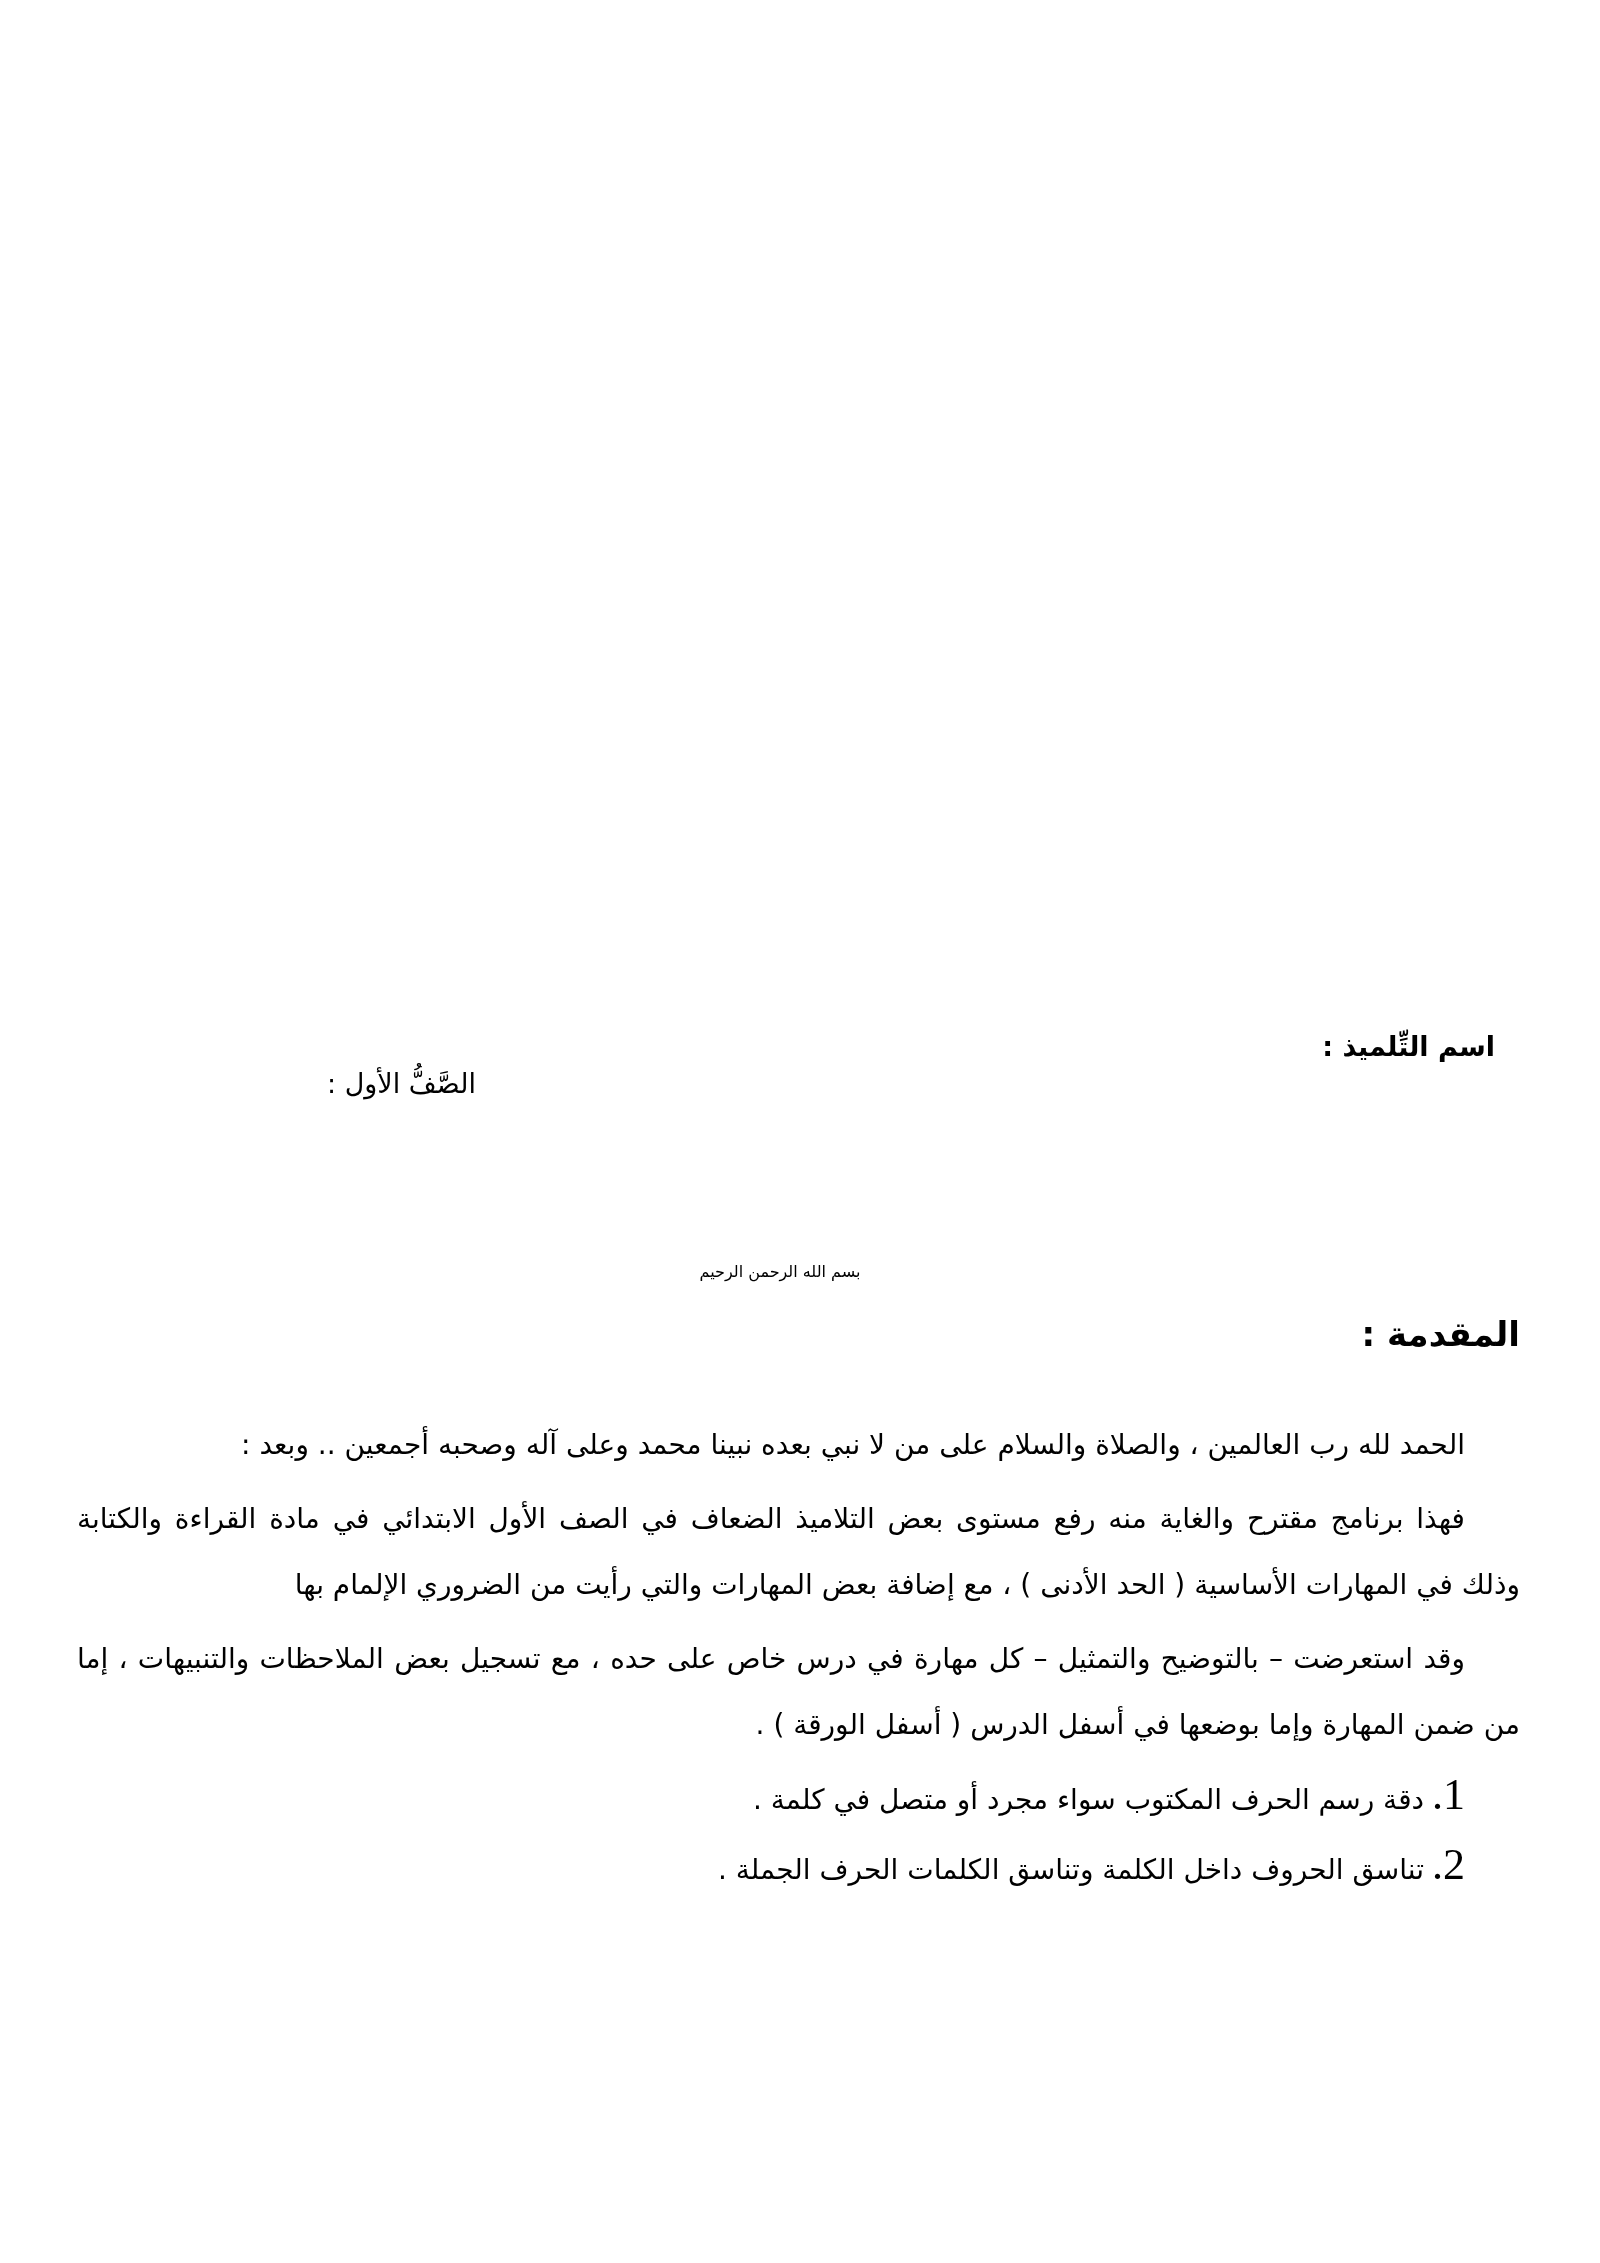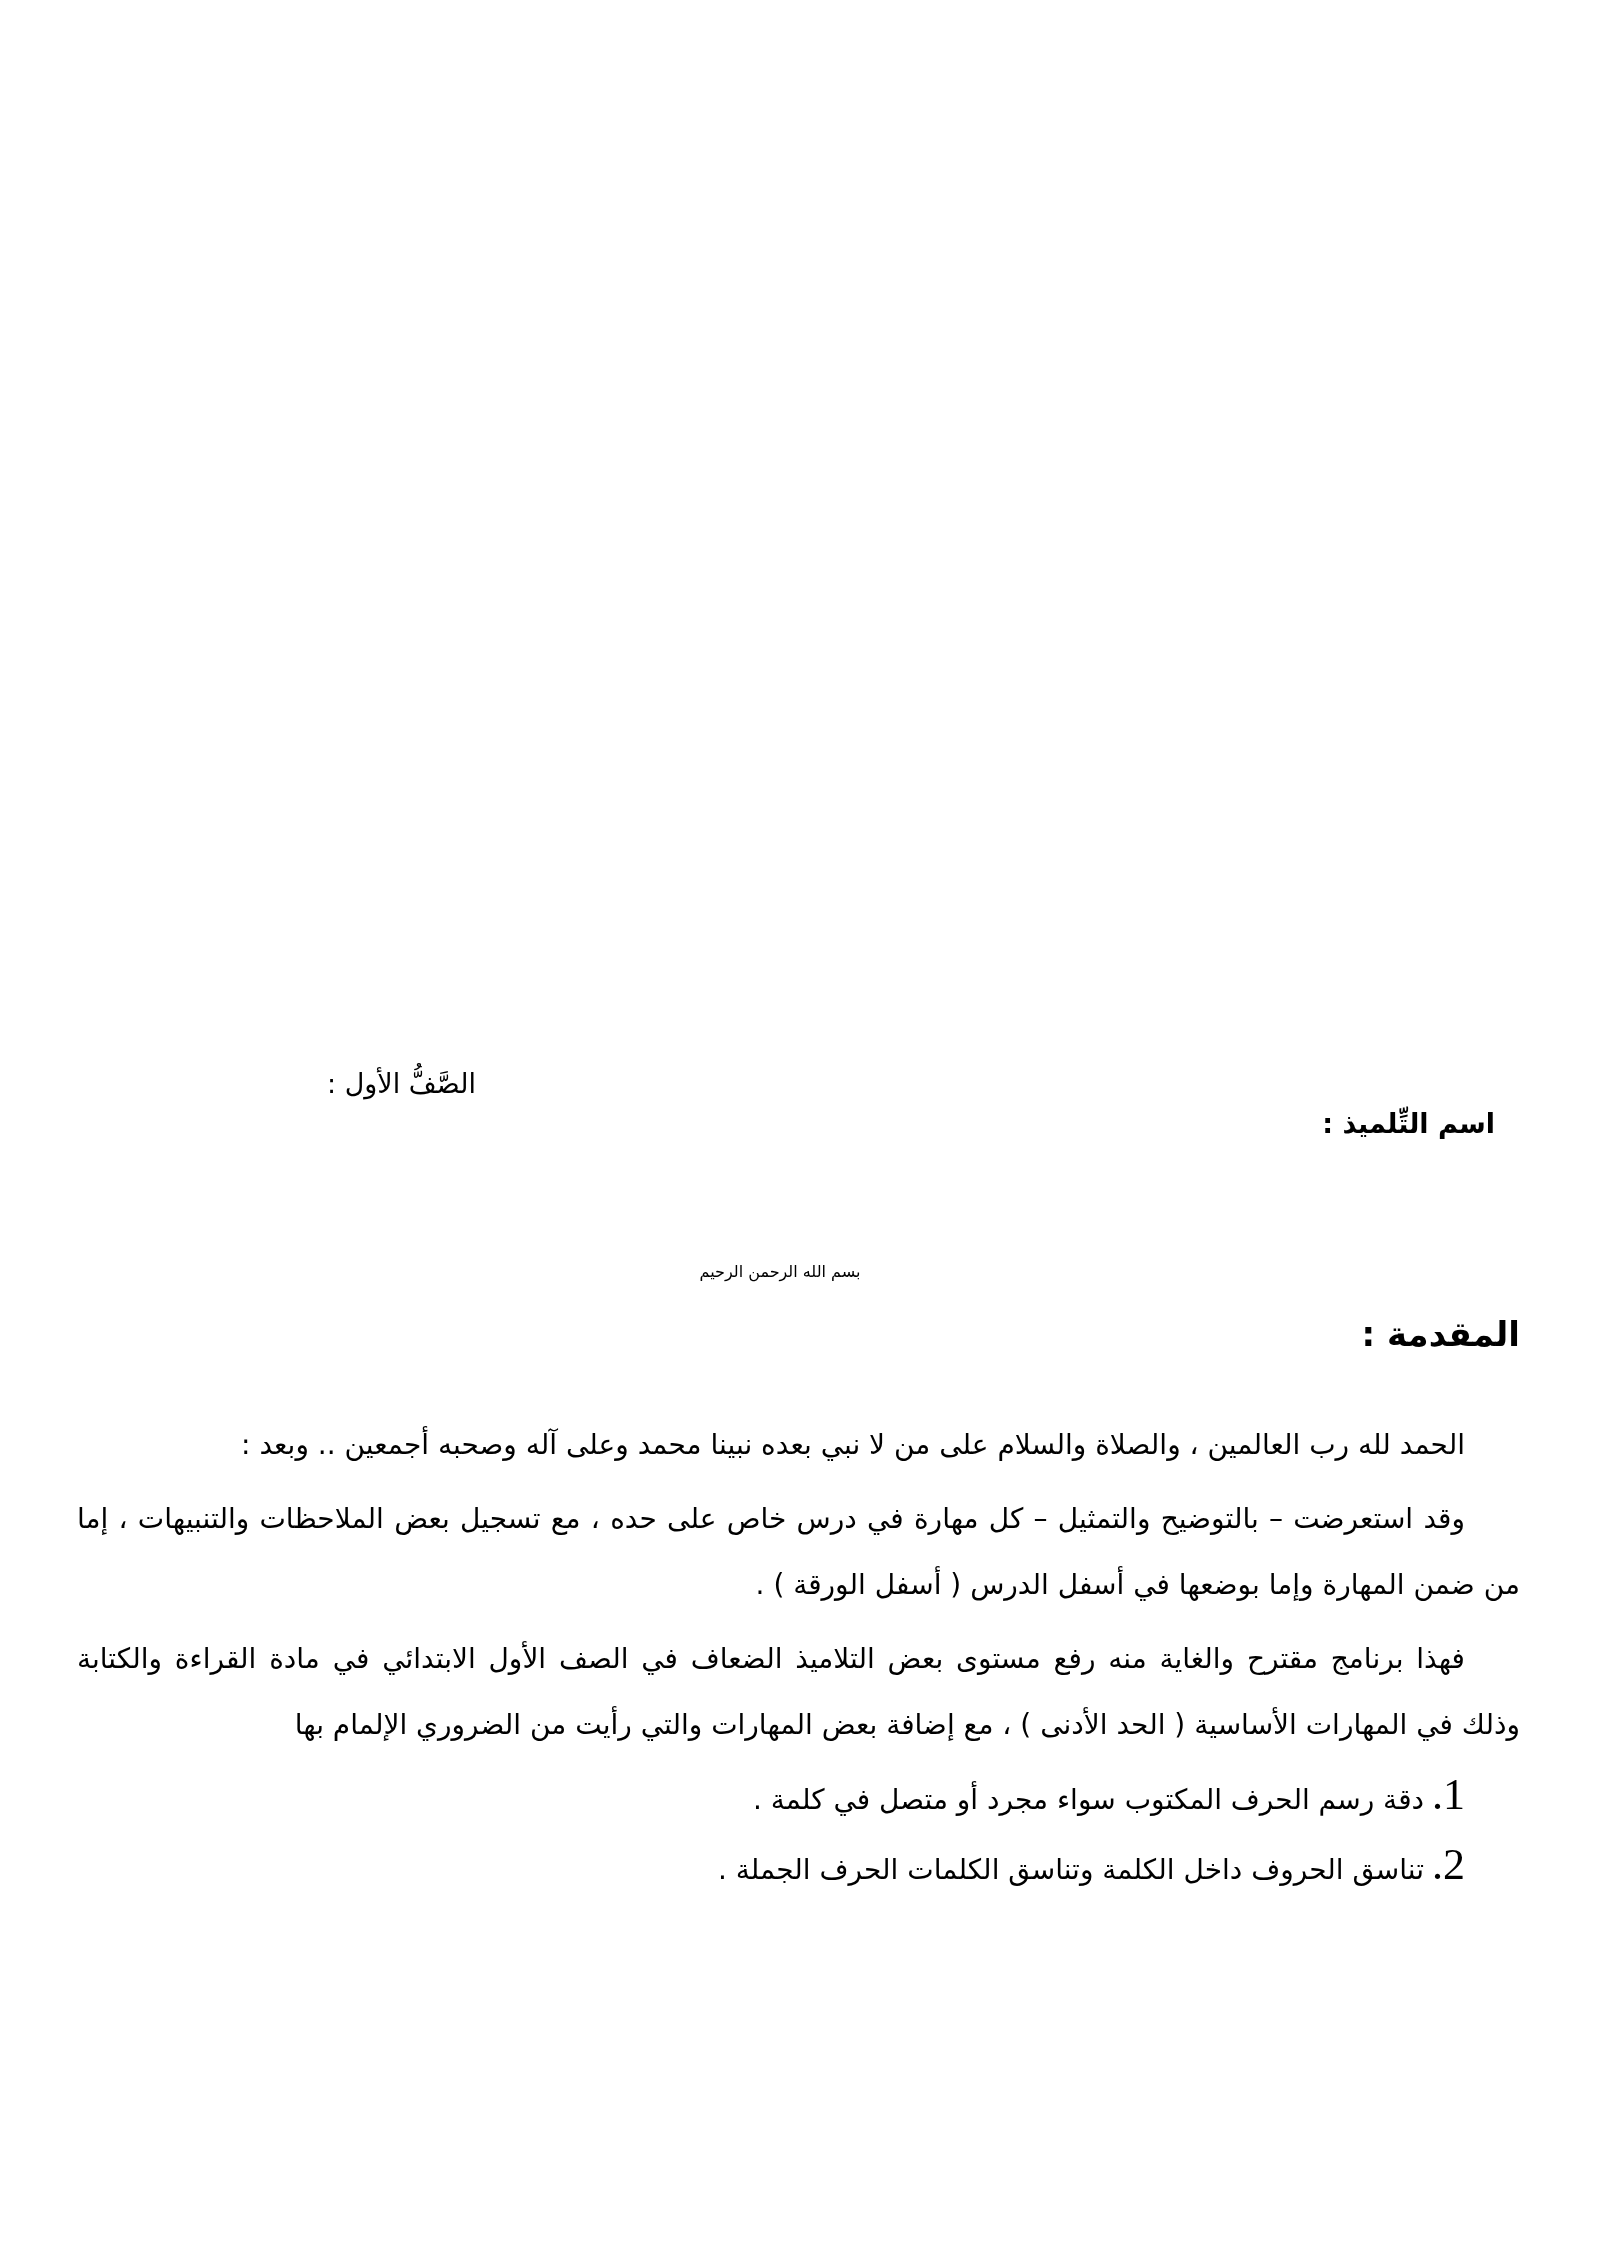--- a/index.html
+++ b/index.html
@@ -12,21 +12,21 @@
     width: 1600px;
     height: 2263px;
     background: #ffffff;
     color: #000000;
     direction: rtl;
     font-family: "DejaVu Sans", sans-serif;
     overflow: hidden;
   }
   .field-student {
     position: absolute;
-    top: 1108px;
+    top: 1031px;
     right: 105px;
     font-size: 27px;
     font-weight: bold;
     white-space: nowrap;
   }
   .field-grade {
     position: absolute;
     top: 1068px;
     left: 327px;
     font-size: 27px;
@@ -86,22 +86,22 @@
   <span class="field-student">اسم التِّلميذ :</span>
 
   <span class="field-grade">الصَّفُّ الأول :</span>
 
   <div class="basmala">بسم الله الرحمن الرحيم</div>
 
   <div class="intro-heading">المقدمة :</div>
 
   <div class="content">
     <p>الحمد لله رب العالمين ، والصلاة والسلام على من لا نبي بعده نبينا محمد وعلى آله وصحبه أجمعين .. وبعد :</p>
+    <p>فهذا برنامج مقترح والغاية منه رفع مستوى بعض التلاميذ الضعاف في الصف الأول الابتدائي في مادة القراءة والكتابة وذلك في المهارات الأساسية ( الحد الأدنى ) ، مع إضافة بعض المهارات والتي رأيت من الضروري الإلمام بها</p>
     <p>وقد استعرضت – بالتوضيح والتمثيل – كل مهارة في درس خاص على حده ، مع تسجيل بعض الملاحظات والتنبيهات ، إما من ضمن المهارة وإما بوضعها في أسفل الدرس ( أسفل الورقة ) .</p>
-    <p>فهذا برنامج مقترح والغاية منه رفع مستوى بعض التلاميذ الضعاف في الصف الأول الابتدائي في مادة القراءة والكتابة وذلك في المهارات الأساسية ( الحد الأدنى ) ، مع إضافة بعض المهارات والتي رأيت من الضروري الإلمام بها</p>
 
     <div class="numbered-list">
       <div class="list-item">
         <span class="li-num">1.</span><span>دقة رسم الحرف المكتوب سواء مجرد أو متصل في كلمة .</span>
       </div>
       <div class="list-item">
         <span class="li-num">2.</span><span>تناسق الحروف داخل الكلمة وتناسق الكلمات الحرف الجملة .</span>
       </div>
     </div>
   </div>

